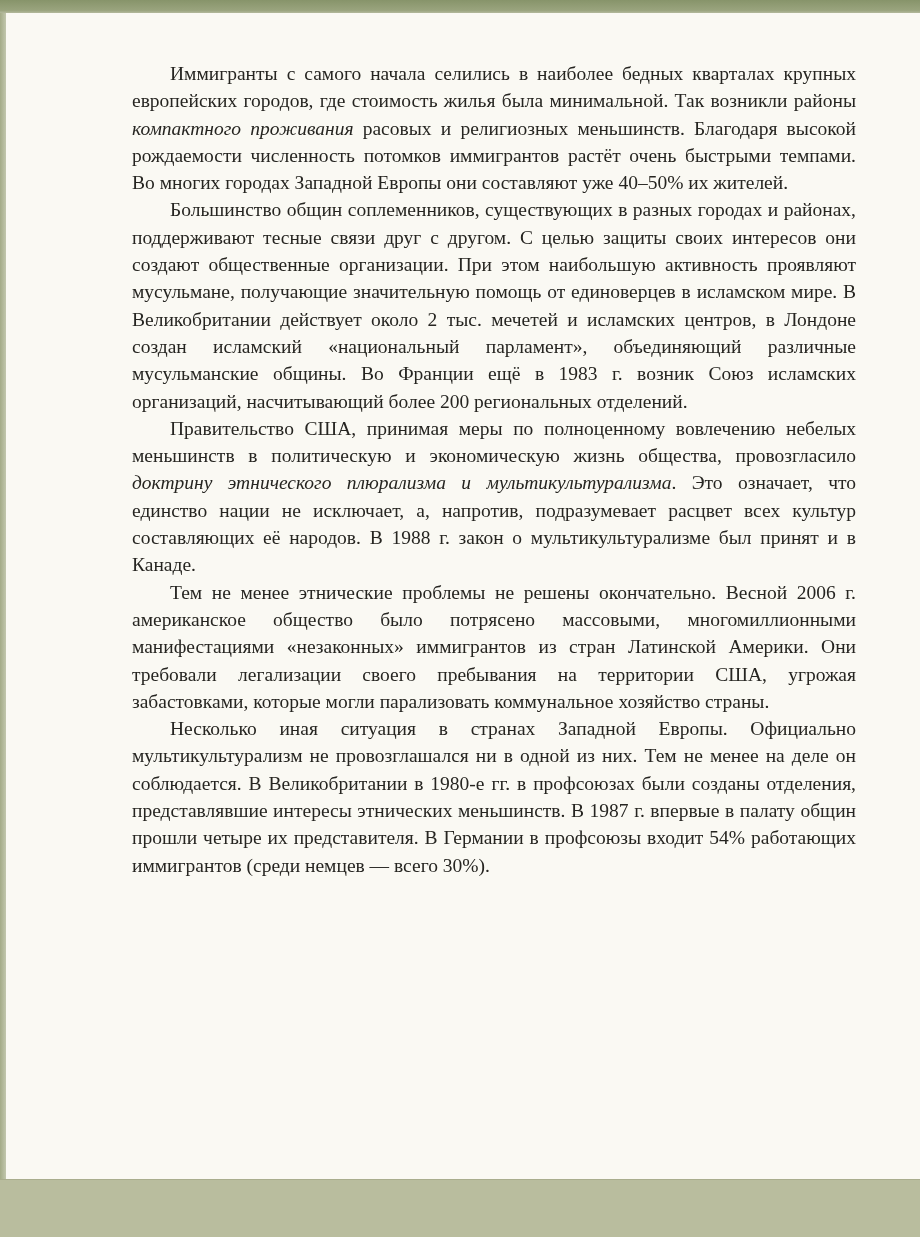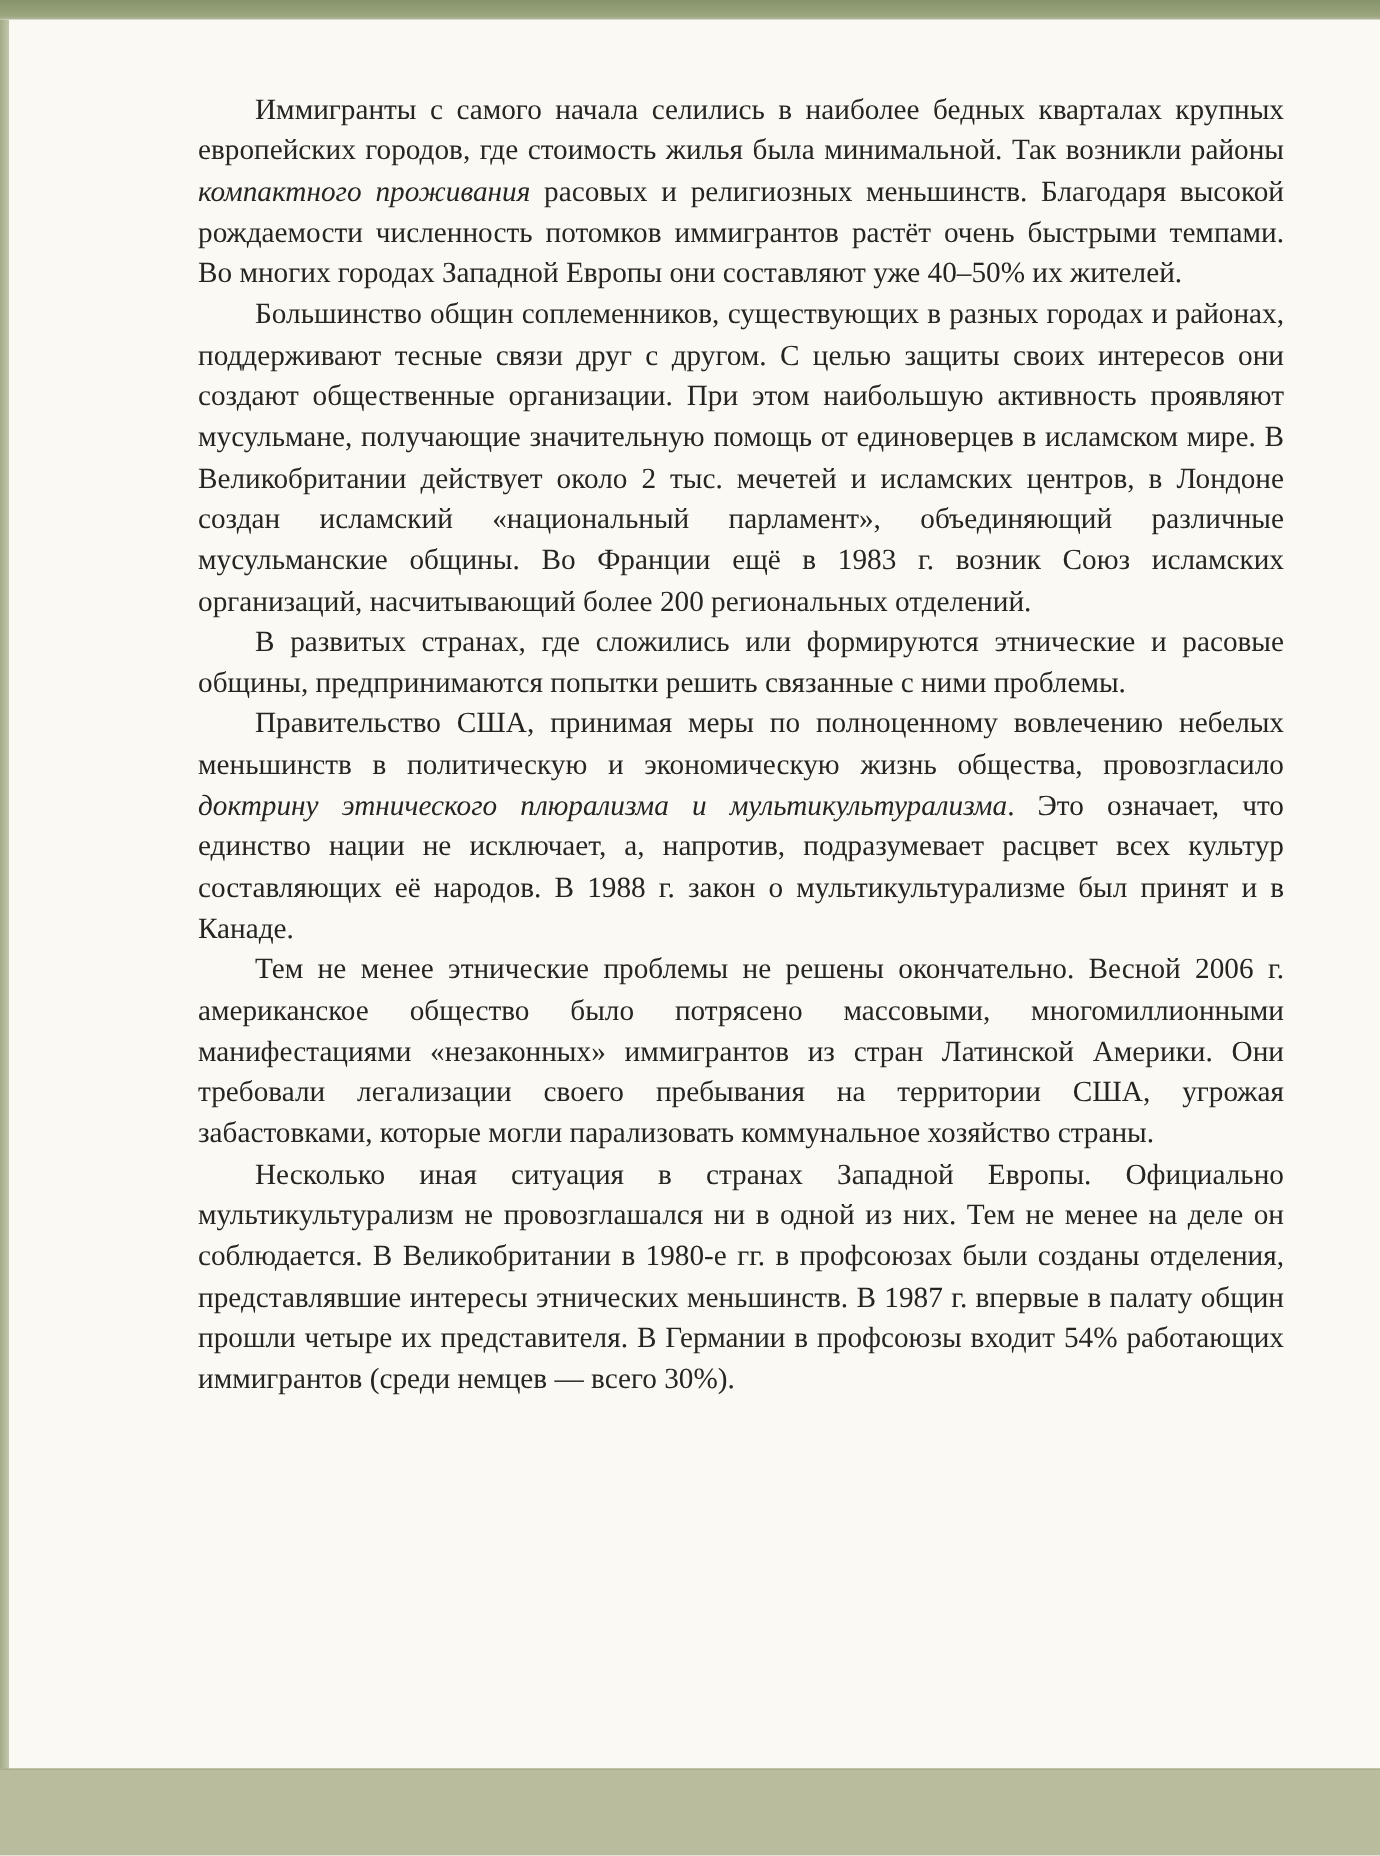--- a/index.html
+++ b/index.html
@@ -74,20 +74,19 @@
 </head>
 <body>
 
 <div class="scan">
   <div class="edge-top"></div>
   <div class="edge-left"></div>
 
   <div class="text-block">
       <p><span>Иммигранты с самого начала селились в наиболее бедных кварталах крупных европейских городов, где стоимость жилья была минимальной. Так возникли районы </span><em>компактного проживания</em><span> расовых и религиозных меньшинств. Благодаря высокой рождаемости численность потомков иммигрантов растёт очень быстрыми темпами. Во многих городах Западной Европы они составляют уже 40–50% их жителей.</span></p>
       <p><span>Большинство общин соплеменников, существующих в разных городах и районах, поддерживают тесные связи друг с другом. С целью защиты своих интересов они создают общественные организации. При этом наибольшую активность проявляют мусульмане, получающие значительную помощь от единоверцев в исламском мире. В Великобритании действует около 2 тыс. мечетей и исламских центров, в Лондоне создан исламский «национальный парламент», объединяющий различные мусульманские общины. Во Франции ещё в 1983 г. возник Союз исламских организаций, насчитывающий более 200 региональных отделений.</span></p>
-      <p><span>В развитых странах, где сложились или формируются этнические и расовые общины, предпринимаются попытки решить связанные с ними проблемы.</span></p>
       <p><span>Правительство США, принимая меры по полноценному вовлечению небелых меньшинств в политическую и экономическую жизнь общества, провозгласило </span><em>доктрину этнического плюрализма и мультикультурализма</em><span>. Это означает, что единство нации не исключает, а, напротив, подразумевает расцвет всех культур составляющих её народов. В 1988 г. закон о мультикультурализме был принят и в Канаде.</span></p>
       <p><span>Тем не менее этнические проблемы не решены окончательно. Весной 2006 г. американское общество было потрясено массовыми, многомиллионными манифестациями «незаконных» иммигрантов из стран Латинской Америки. Они требовали легализации своего пребывания на территории США, угрожая забастовками, которые могли парализовать коммунальное хозяйство страны.</span></p>
       <p><span>Несколько иная ситуация в странах Западной Европы. Официально мультикультурализм не провозглашался ни в одной из них. Тем не менее на деле он соблюдается. В Великобритании в 1980-е гг. в профсоюзах были созданы отделения, представлявшие интересы этнических меньшинств. В 1987 г. впервые в палату общин прошли четыре их представителя. В Германии в профсоюзы входит 54% работающих иммигрантов (среди немцев — всего 30%).</span></p>
     </div>
 
   <div class="footer-band"></div>
 </div>
 
 </body></html>

